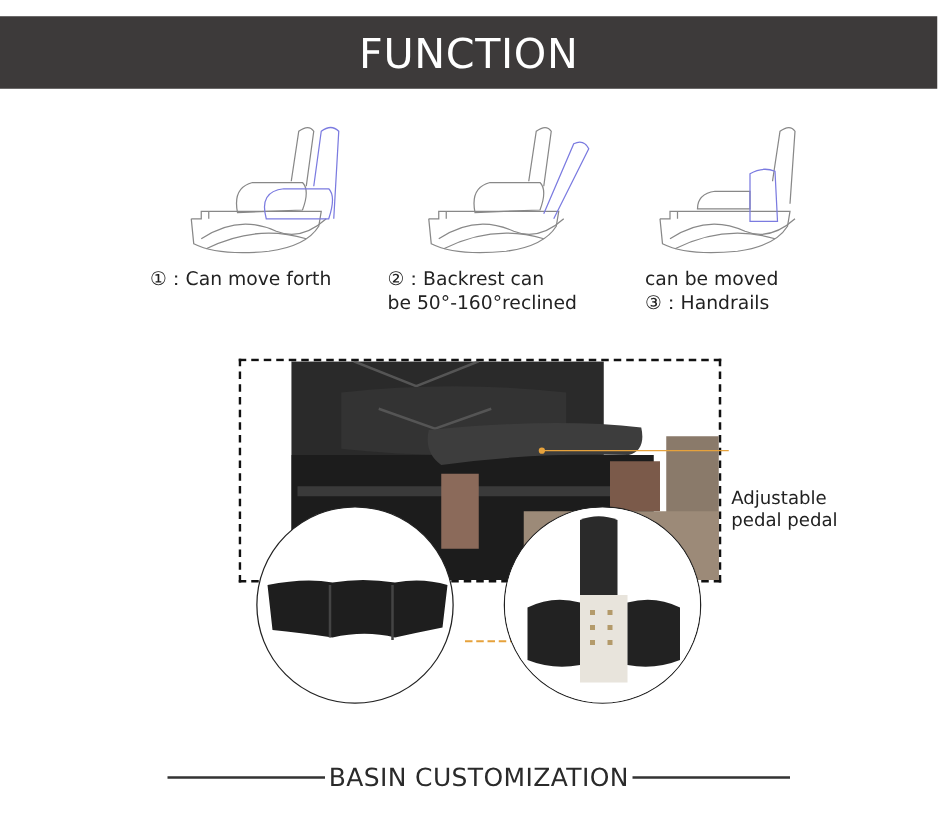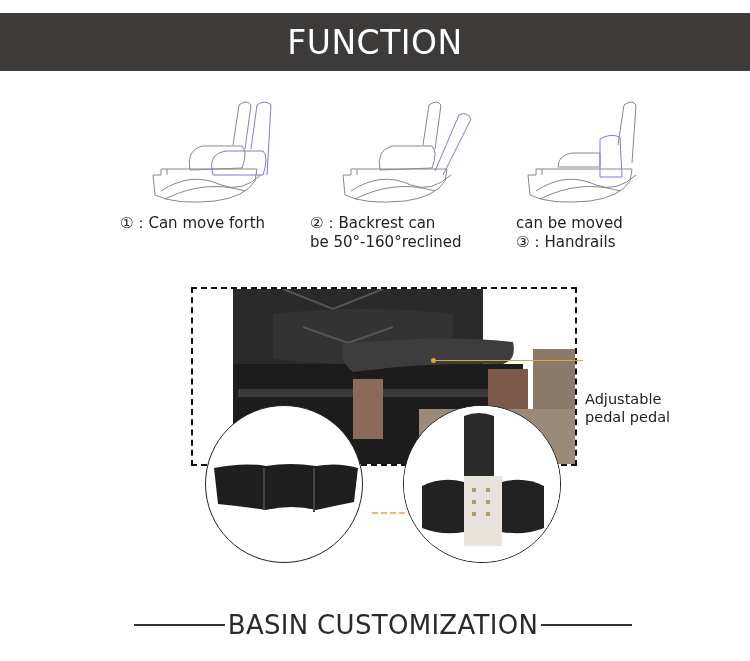--- a/index.html
+++ b/index.html
@@ -9,21 +9,21 @@
   .fig{position:absolute;top:95px;width:140px;height:112px;}
   .cap{position:absolute;top:214px;font-size:15px;line-height:19px;color:#222;text-align:left;white-space:nowrap;}
   .photo{position:absolute;left:191px;top:287px;width:386px;height:179px;border:2px dashed #111;box-sizing:border-box;overflow:hidden;background:#fff;}
   .label{position:absolute;left:585px;top:342px;font-size:14.5px;line-height:18px;color:#222;margin-top:48px;}
   .leader{position:absolute;left:433px;top:360px;width:150px;height:1px;background:#e6a23c;}
   .leader-dot{position:absolute;left:431px;top:358px;width:5px;height:5px;border-radius:50%;background:#e6a23c;}
   .circle{position:absolute;width:158px;height:158px;border-radius:50%;border:1.5px solid #222;background:#fff;overflow:hidden;box-sizing:border-box;}
   .arrow{position:absolute;left:372px;top:508px;width:55px;height:10px;}
   .footer{position:absolute;left:134px;top:610px;width:498px;display:flex;align-items:center;}
   .footer .ln{flex:1;height:2px;background:#333;}
-  .footer span{font-size:26px;color:#2a2a2a;padding:0 3px;letter-spacing:0.3px;}
+  .footer span{font-size:20px;color:#2a2a2a;padding:0 3px;letter-spacing:0.3px;}
 </style>
 </head>
 <body>
 
 <div class="banner">
   <span>FUNCTION</span>
 </div>
 
 <svg class="fig" style="left:145px" viewBox="0 0 140 112">
   <g fill="none" stroke="#888" stroke-width="1">

